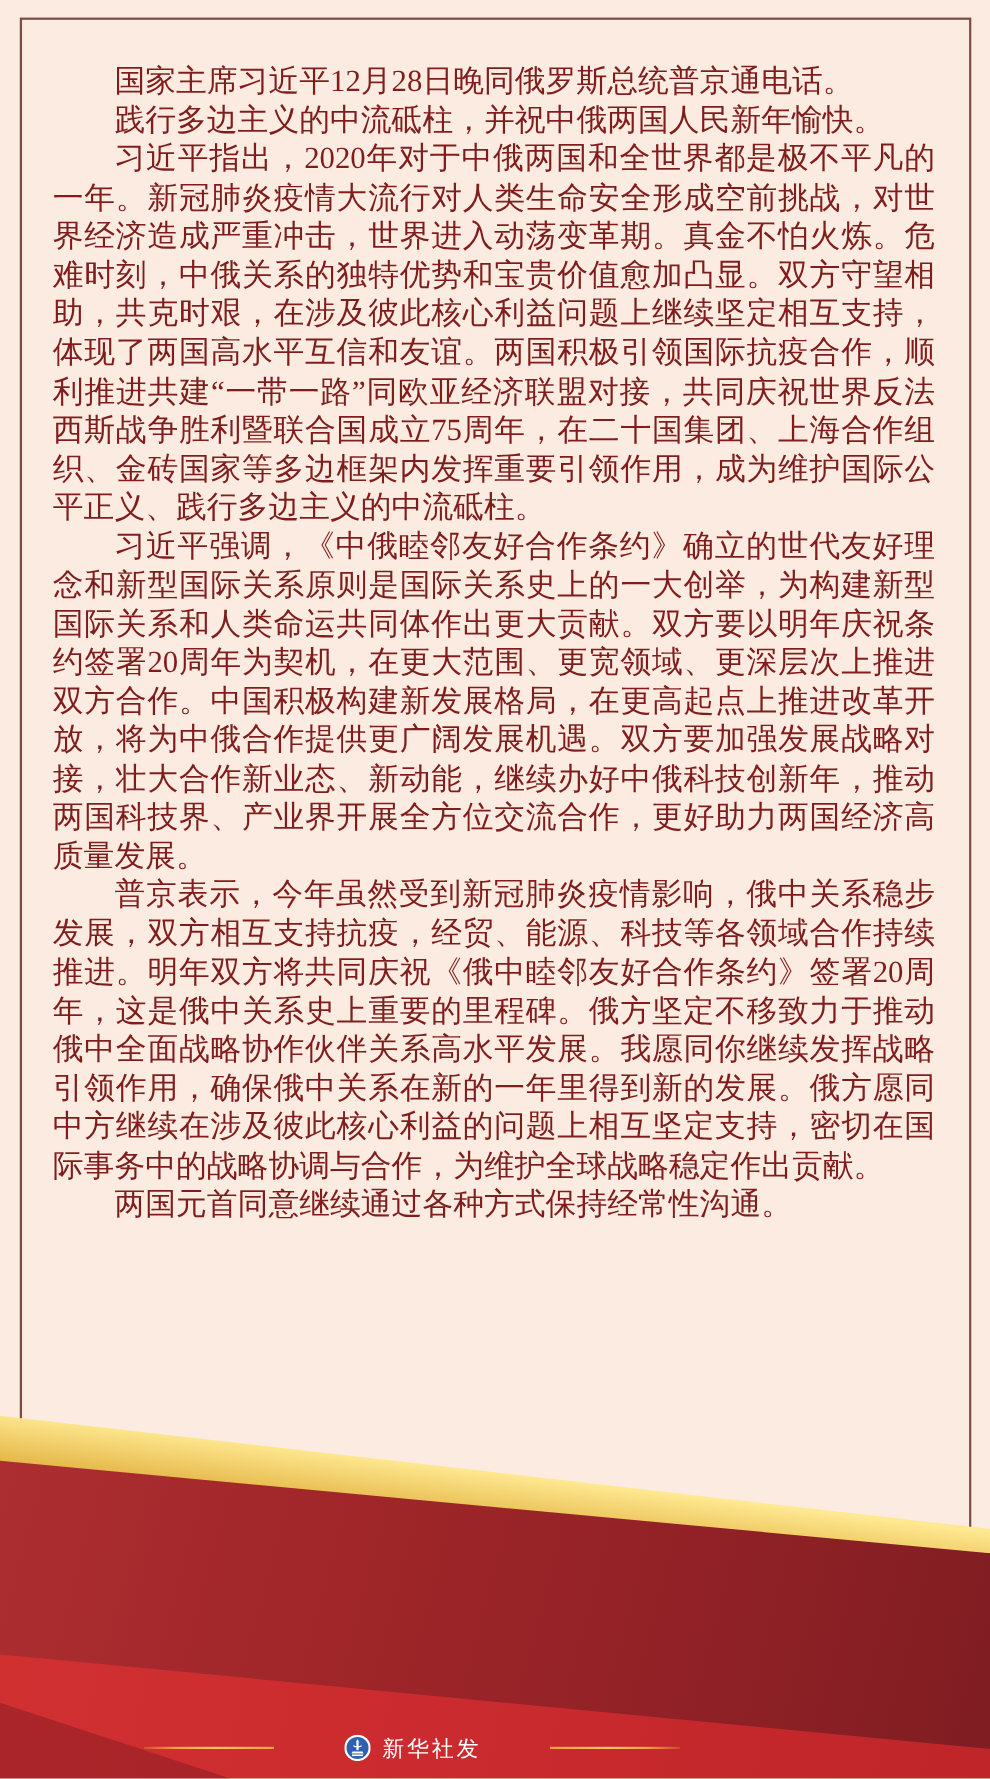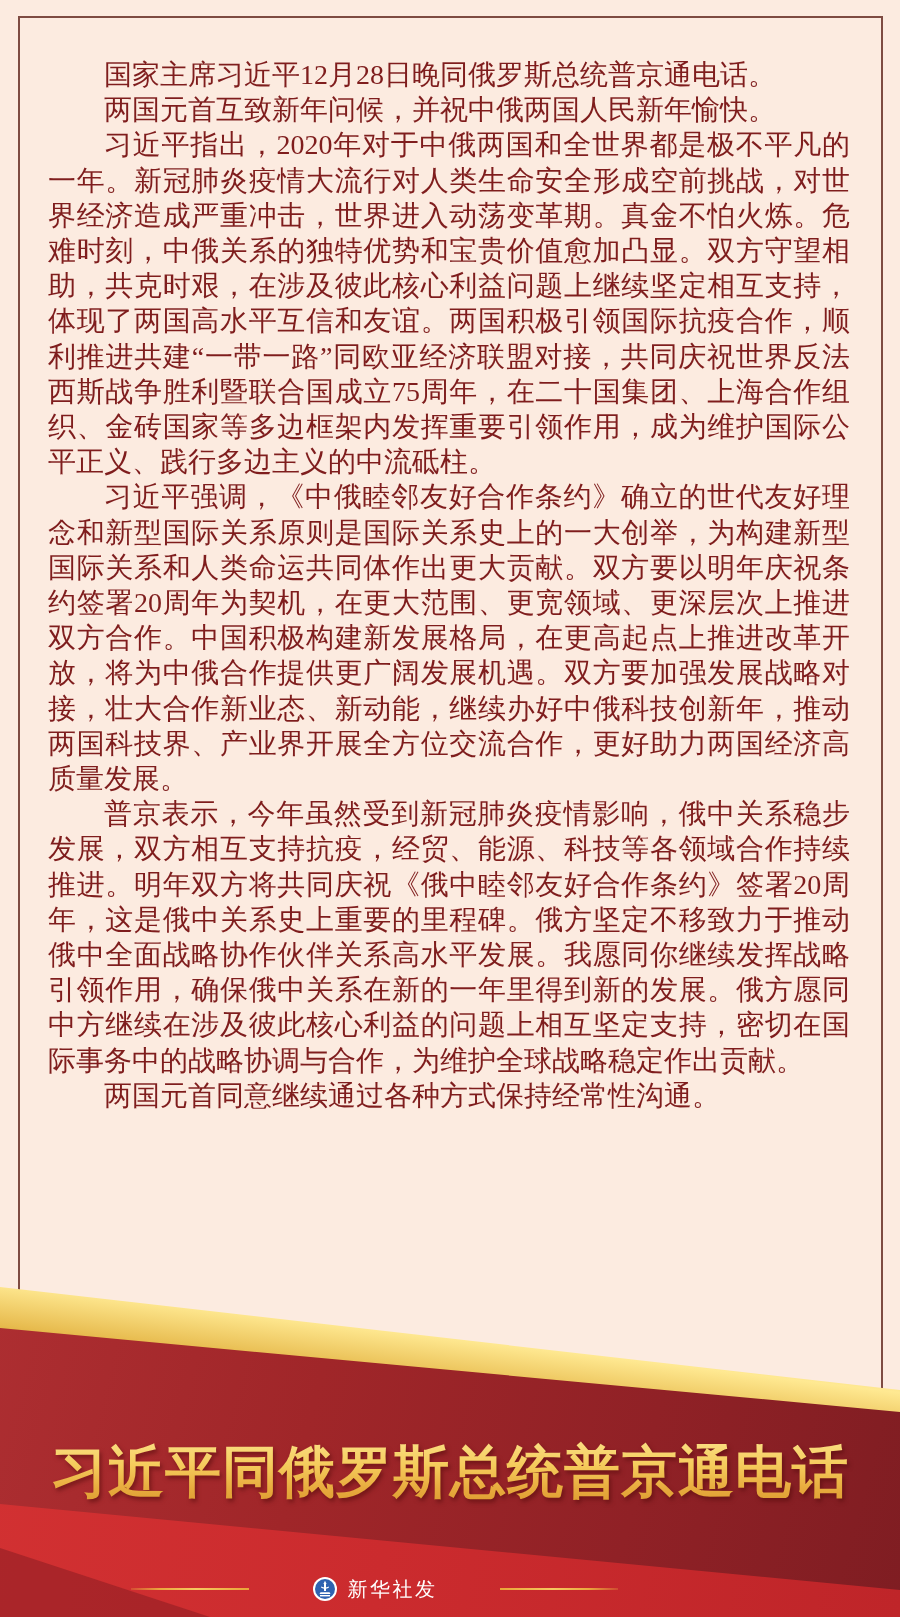--- a/index.html
+++ b/index.html
@@ -72,33 +72,32 @@
 </style>
 </head>
 <body>
 
 <div class="page">
 
   <div class="page-border"></div>
 
   <div class="article">
       <p>国家主席习近平12月28日晚同俄罗斯总统普京通电话。</p>
-      <p>两国元首互致新年问候，并祝中俄两国人民新年愉快。</p>
+      <p>践行多边主义的中流砥柱，并祝中俄两国人民新年愉快。</p>
       <p>习近平指出，2020年对于中俄两国和全世界都是极不平凡的一年。新冠肺炎疫情大流行对人类生命安全形成空前挑战，对世界经济造成严重冲击，世界进入动荡变革期。真金不怕火炼。危难时刻，中俄关系的独特优势和宝贵价值愈加凸显。双方守望相助，共克时艰，在涉及彼此核心利益问题上继续坚定相互支持，体现了两国高水平互信和友谊。两国积极引领国际抗疫合作，顺利推进共建“一带一路”同欧亚经济联盟对接，共同庆祝世界反法西斯战争胜利暨联合国成立75周年，在二十国集团、上海合作组织、金砖国家等多边框架内发挥重要引领作用，成为维护国际公平正义、践行多边主义的中流砥柱。</p>
       <p>习近平强调，《中俄睦邻友好合作条约》确立的世代友好理念和新型国际关系原则是国际关系史上的一大创举，为构建新型国际关系和人类命运共同体作出更大贡献。双方要以明年庆祝条约签署20周年为契机，在更大范围、更宽领域、更深层次上推进双方合作。中国积极构建新发展格局，在更高起点上推进改革开放，将为中俄合作提供更广阔发展机遇。双方要加强发展战略对接，壮大合作新业态、新动能，继续办好中俄科技创新年，推动两国科技界、产业界开展全方位交流合作，更好助力两国经济高质量发展。</p>
       <p>普京表示，今年虽然受到新冠肺炎疫情影响，俄中关系稳步发展，双方相互支持抗疫，经贸、能源、科技等各领域合作持续推进。明年双方将共同庆祝《俄中睦邻友好合作条约》签署20周年，这是俄中关系史上重要的里程碑。俄方坚定不移致力于推动俄中全面战略协作伙伴关系高水平发展。我愿同你继续发挥战略引领作用，确保俄中关系在新的一年里得到新的发展。俄方愿同中方继续在涉及彼此核心利益的问题上相互坚定支持，密切在国际事务中的战略协调与合作，为维护全球战略稳定作出贡献。</p>
       <p>两国元首同意继续通过各种方式保持经常性沟通。</p>
     </div>
 
   <div class="red-banner"></div>
   <div class="bright-stripe"></div>
   <div class="corner-wedge"></div>
   <div class="gold-ribbon"></div>
 
-  <div class="banner-title">习近平同俄罗斯总统普京通电话</div>
 
   <div class="footer-row">
     <div class="gold-line"></div>
     <div class="logo-wrap">
       <svg width="24" height="24" viewBox="0 0 24 24">
         <circle cx="12" cy="12" r="12" fill="#ffffff"></circle>
         <circle cx="12" cy="12" r="10" fill="#2e62b0"></circle>
         <path d="M12 3.8 L13.6 7 L10.4 7 Z" fill="#ffffff"></path>
         <rect x="11" y="7" width="2" height="7" fill="#ffffff"></rect>
         <path d="M8.2 9.5 Q12 11.5 15.8 9.5 L15.8 10.8 Q12 12.8 8.2 10.8 Z" fill="#ffffff"></path>

